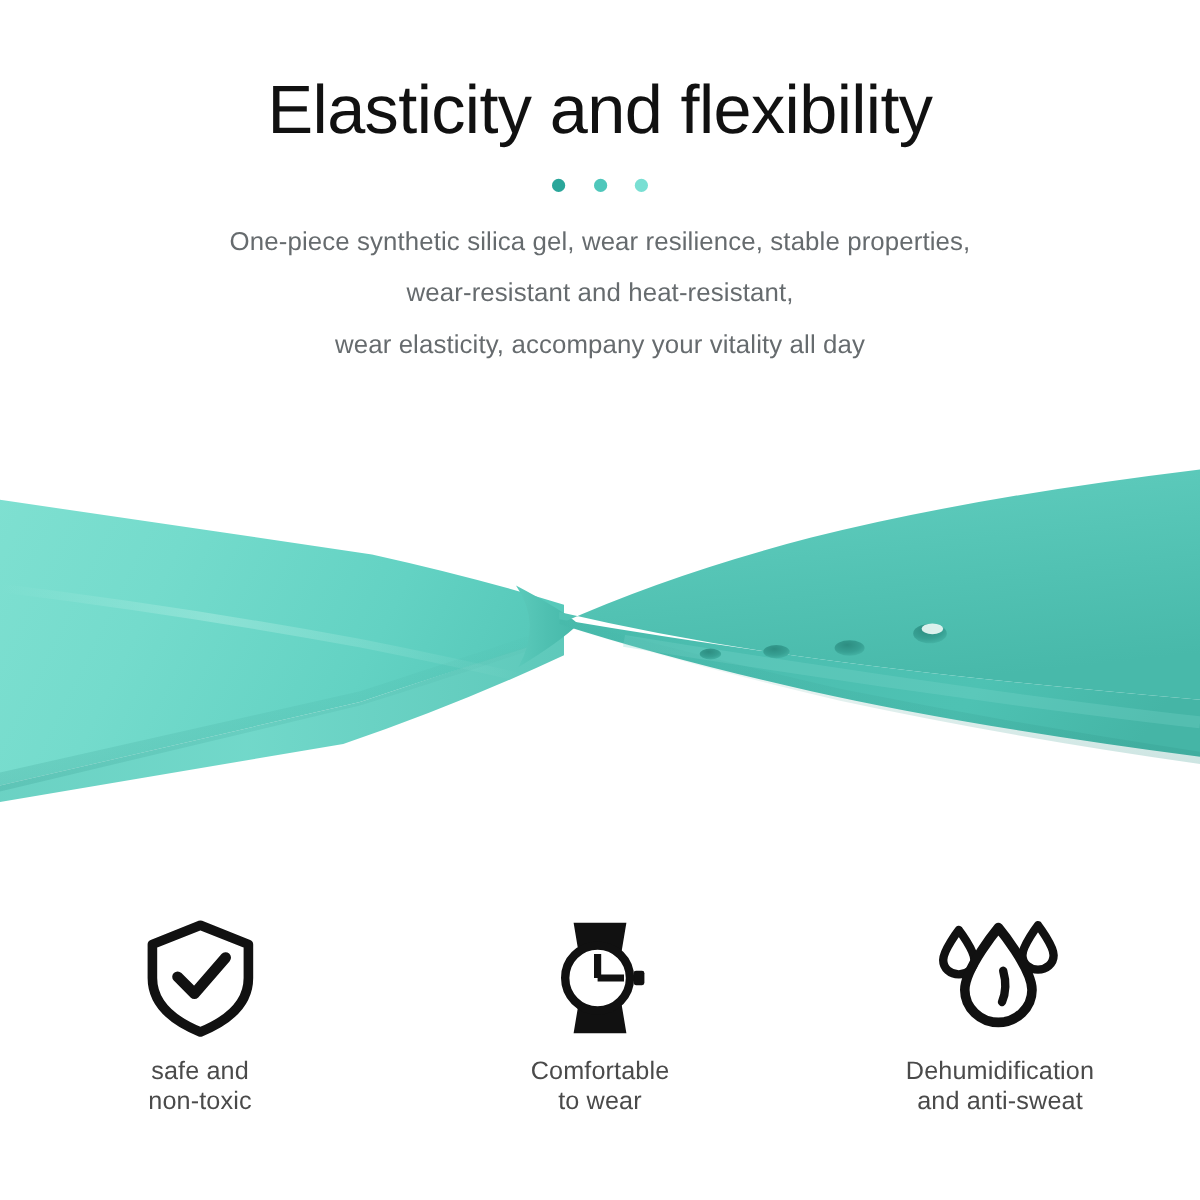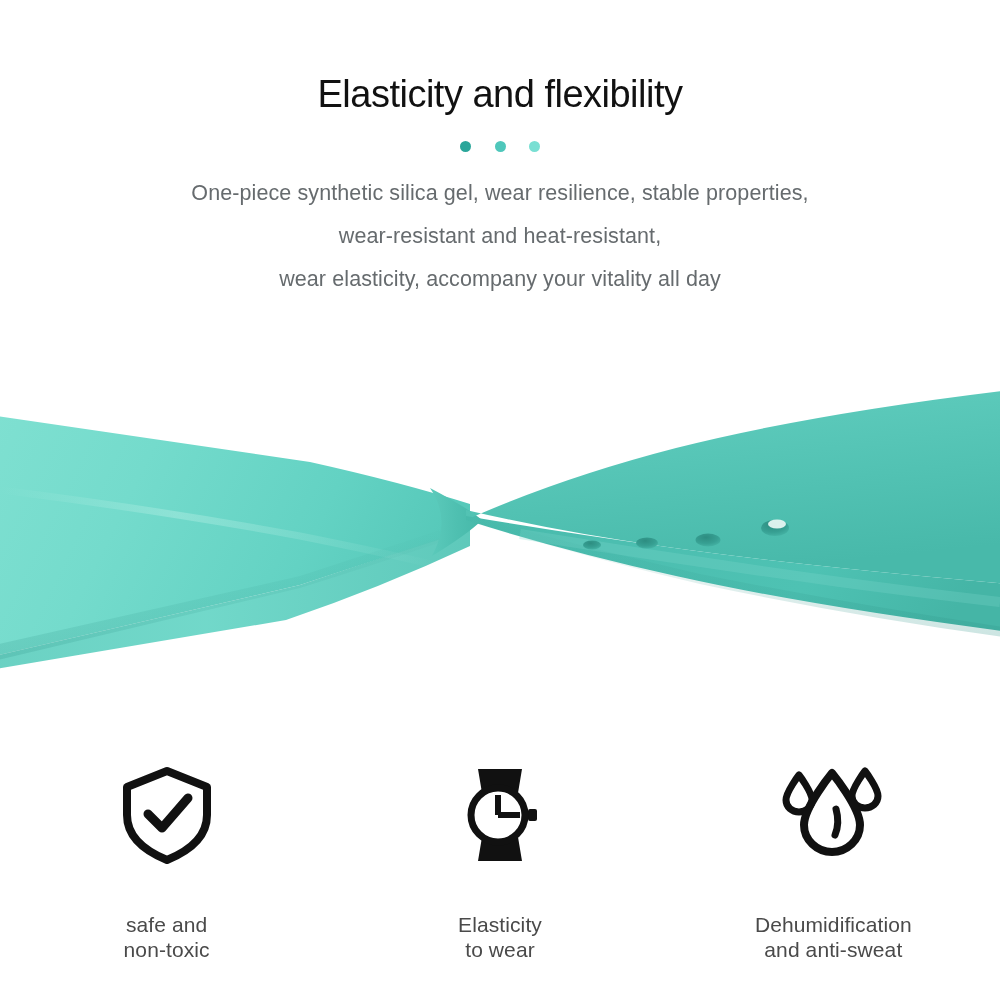--- a/index.html
+++ b/index.html
@@ -22,23 +22,23 @@
   }
 
   
   .header {
     position: absolute;
     top: 0; left: 0;
     width: 1000px;
     text-align: center;
   }
   .title {
-    margin: 12px;
+    margin: 0;
     padding-top: 62px;
-    font-size: 38px;
+    font-size: 57px;
     font-weight: 400;
     letter-spacing: -0.5px;
     color: #111111;
     line-height: 1.06;
     font-family: "Liberation Sans", sans-serif;
   }
 
   .dots {
     margin: 26px auto 0 auto;
     width: 80px;
@@ -84,21 +84,20 @@
     width: 1000px;
     height: 180px;
     display: flex;
     align-items: flex-start;
   }
   .feature {
     flex: 1 1 0;
     display: flex;
     flex-direction: column;
     align-items: center;
-    gap: 32px;
   }
   .feature-icon {
     height: 100px;
     display: flex;
     align-items: center;
     justify-content: center;
   }
   .feature-icon svg { display: block; }
   .feature-caption {
     margin-top: 15px;
@@ -237,21 +236,21 @@
 
           <rect x="76" y="44" width="9" height="12" rx="2" fill="#111111"></rect>
 
           <circle cx="46" cy="50" r="27" fill="none" stroke="#111111" stroke-width="7"></circle>
 
           <path d="M46 50 V30" stroke="#111111" stroke-width="6" stroke-linecap="butt"></path>
           <path d="M46 50 H68" stroke="#111111" stroke-width="6" stroke-linecap="butt"></path>
         </svg>
       </div>
       <div class="feature-caption">
-        <span>Elasticity</span>
+        <span>Comfortable</span>
         <span>to wear</span>
       </div>
     </div>
 
     <div class="feature">
       <div class="feature-icon">
         <svg width="110" height="100" viewBox="0 0 110 100">
 
           <path d="M21 10 C21 10 34 27 34 35 C34 42 28 47 21 47
                    C14 47 8 42 8 35 C8 27 21 10 21 10 Z" fill="none" stroke="#111111" stroke-width="7" stroke-linejoin="round"></path>

